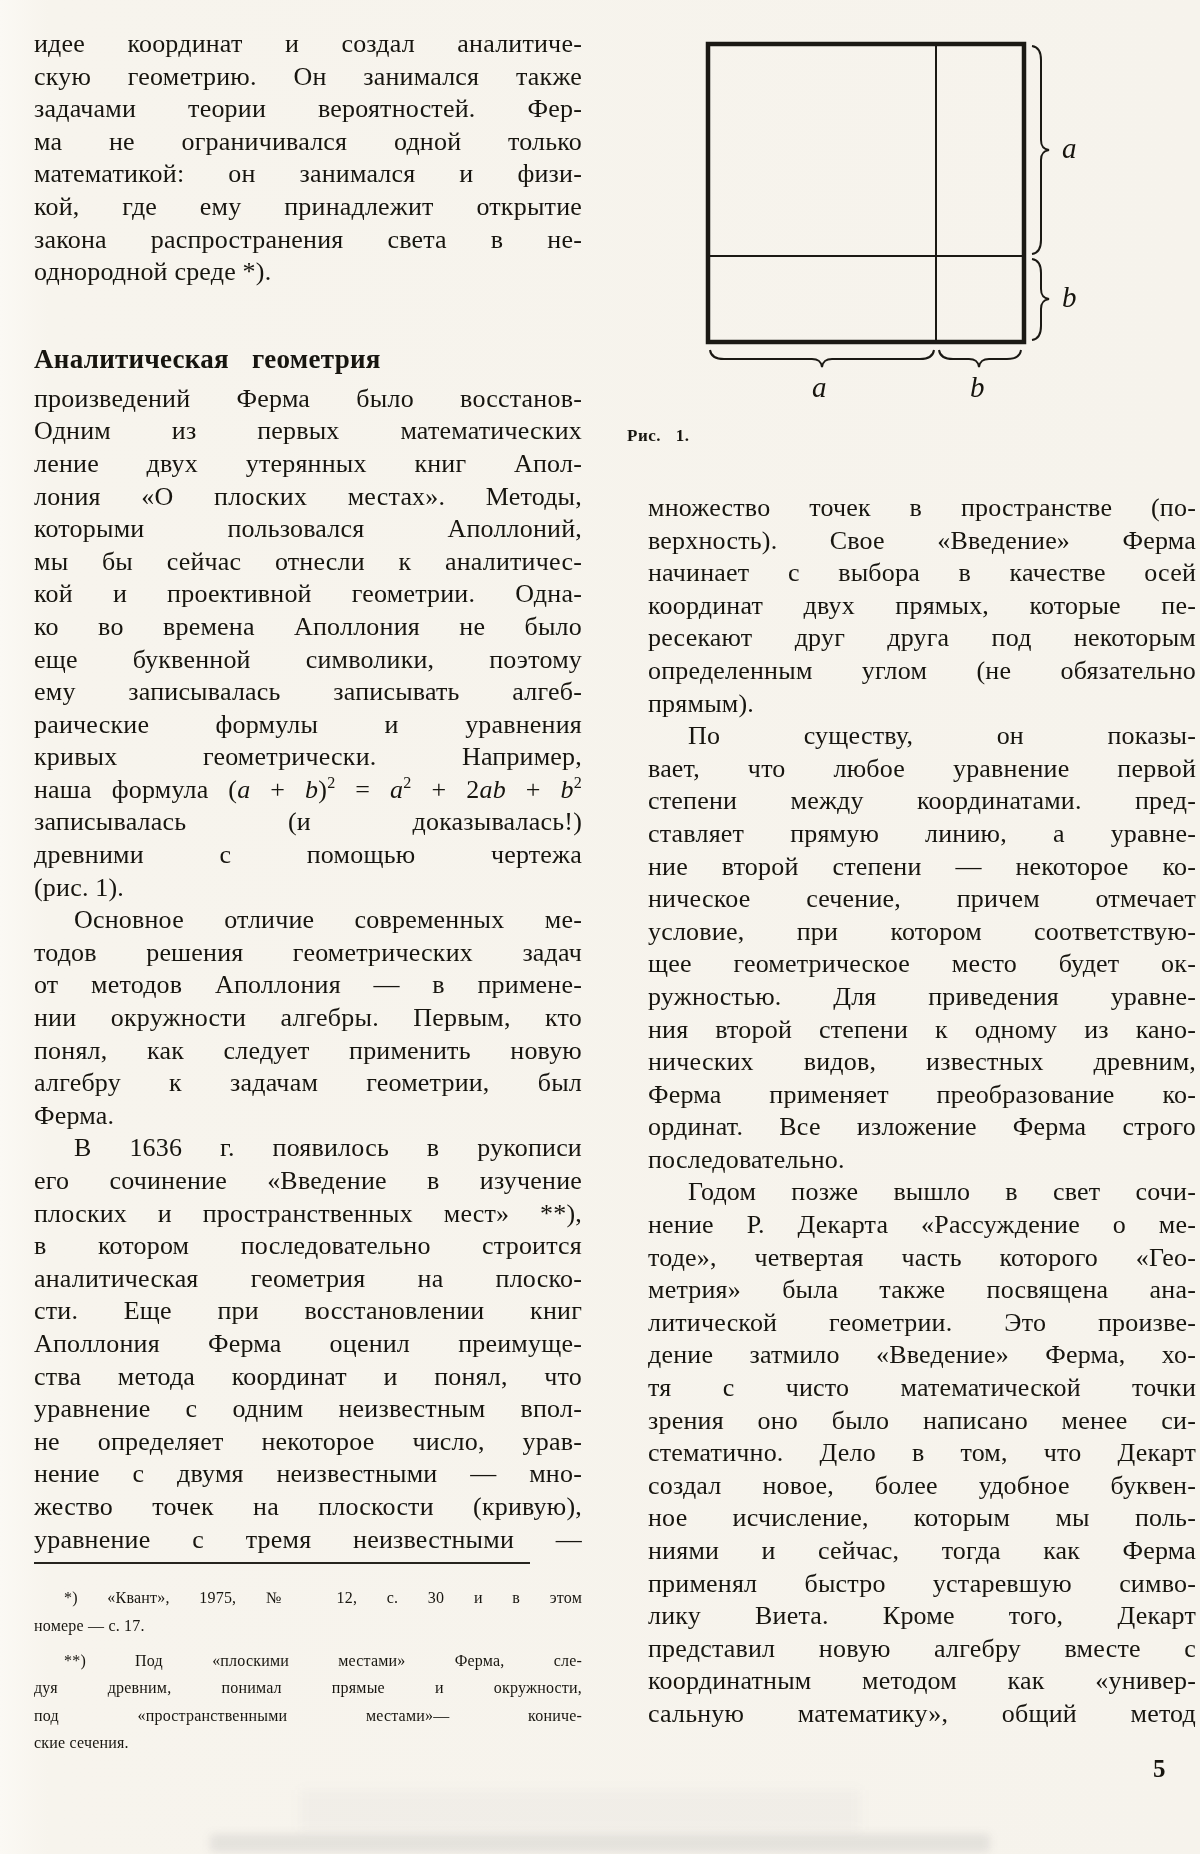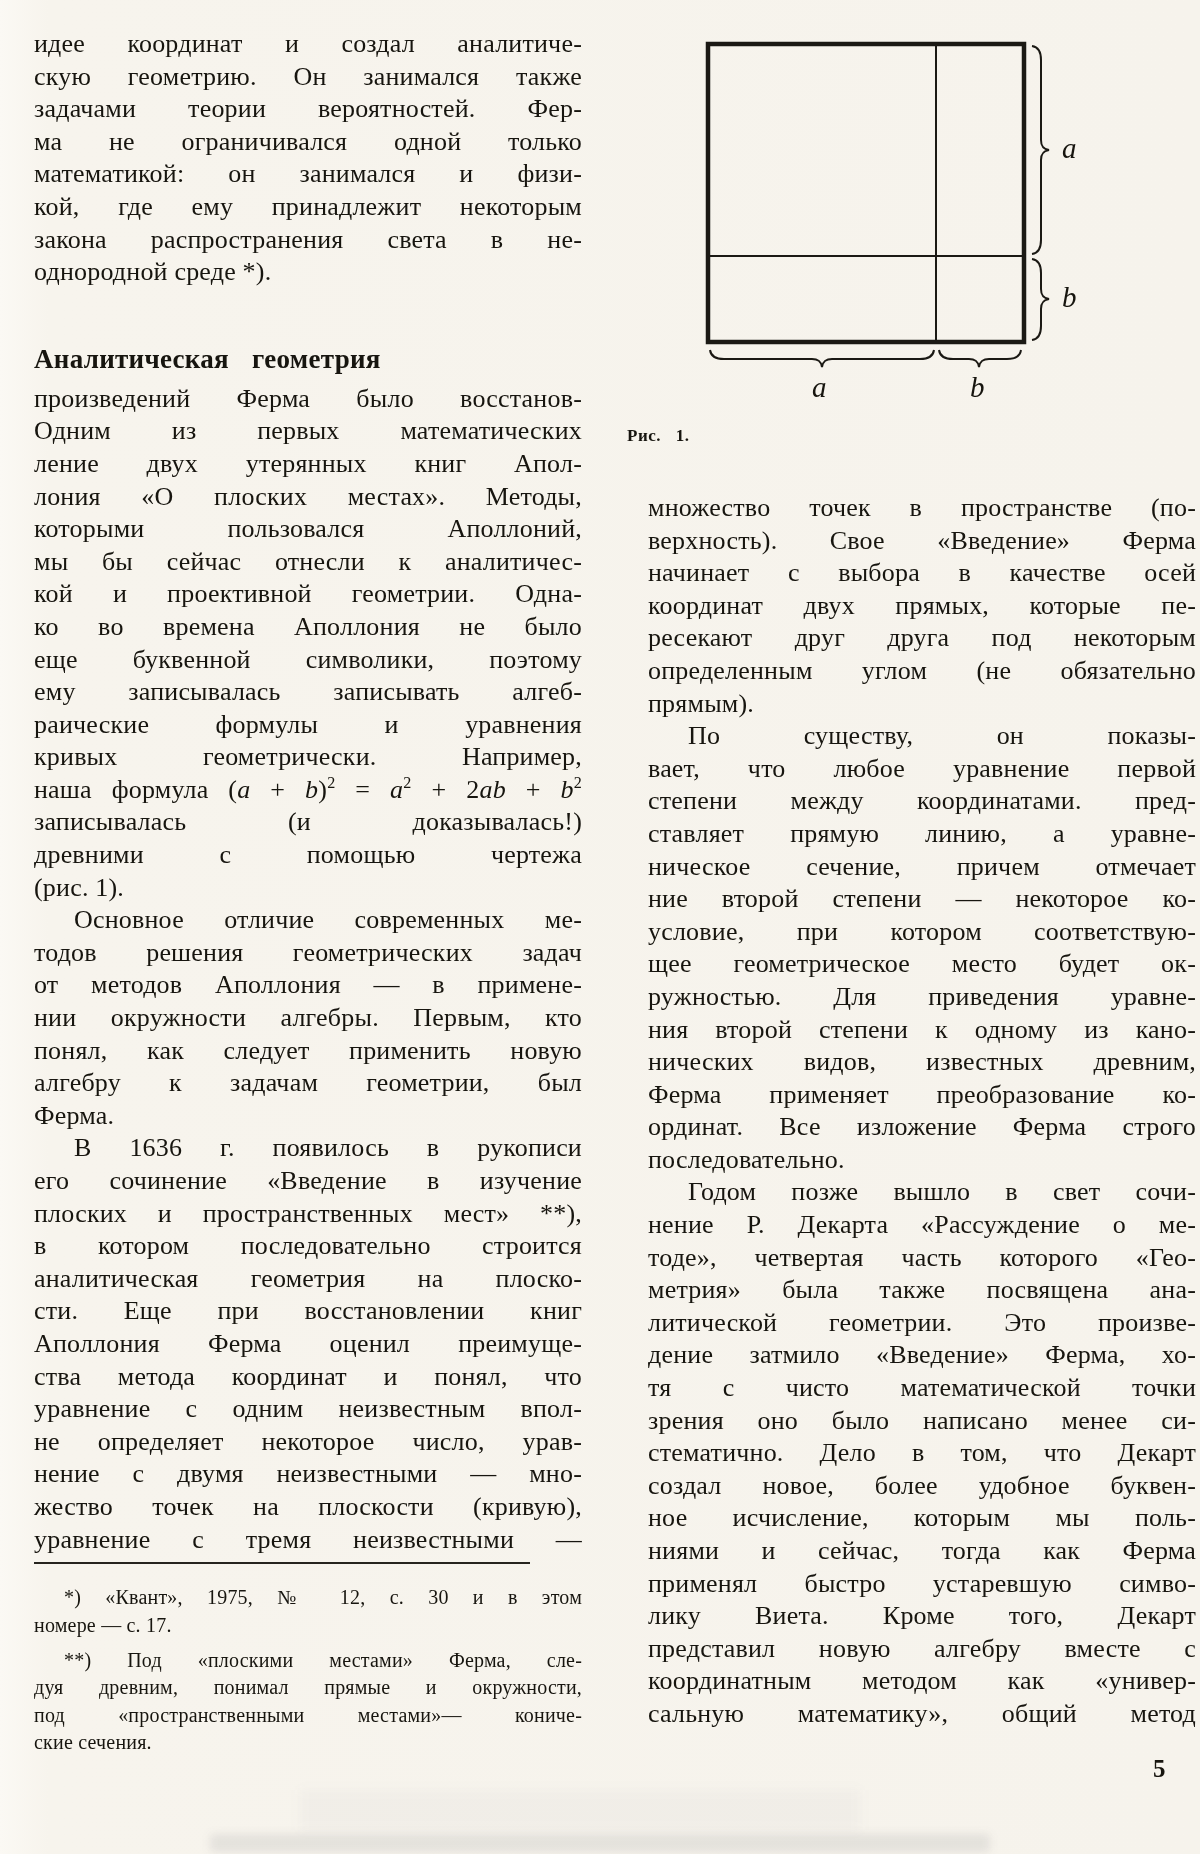--- a/index.html
+++ b/index.html
@@ -23,21 +23,21 @@
   .endline{text-align-last:left;}
   .para.indent .line:first-child{text-indent:40px;}
   .heading{
     font-size:27px;font-weight:bold;line-height:36px;margin-top:52px;margin-bottom:6px;
     word-spacing:16px;letter-spacing:0.3px;
   }
   sup{font-size:0.62em;line-height:0;}
   i{font-style:italic;}
   .fnrule{margin-top:6px;width:496px;height:2px;background:#26241e;}
   .footnotes{margin-top:20px;}
-  .footnotes .line{font-size:20px;height:27.4px;line-height:27.4px;}
+  .footnotes .line{font-size:16px;height:27.4px;line-height:27.4px;}
   .footnotes .para.indent .line:first-child{text-indent:30px;}
   .footnotes .para + .para{margin-top:8px;}
   .fig-label{
     position:absolute;font-style:italic;font-size:29px;line-height:30px;
     font-family:"Liberation Serif","DejaVu Serif",serif;color:#17150f;
   }
   .fig-caption{
     position:absolute;left:627px;top:426px;font-size:17px;font-weight:bold;
     word-spacing:10px;letter-spacing:0.5px;
   }
@@ -84,21 +84,21 @@
   <div class="fig-caption">Рис. 1.</div>
 
   <div class="col col-left">
     <div>
         <div class="para">
           <div class="line">идее координат и создал аналитиче-</div>
           <div class="line">скую геометрию. Он занимался также</div>
           <div class="line">задачами теории вероятностей. Фер-</div>
           <div class="line">ма не ограничивался одной только</div>
           <div class="line">математикой: он занимался и физи-</div>
-          <div class="line">кой, где ему принадлежит некоторым</div>
+          <div class="line">кой, где ему принадлежит открытие</div>
           <div class="line">закона распространения света в не-</div>
           <div class="line endline">однородной среде *).</div>
         </div>
       </div>
     <div class="heading">Аналитическая геометрия</div>
     <div>
         <div class="para">
           <div class="line">произведений Ферма было восстанов-</div>
           <div class="line">Одним из первых математических</div>
           <div class="line">ление двух утерянных книг Апол-</div>
@@ -164,22 +164,22 @@
         <div class="line">координат двух прямых, которые пе-</div>
         <div class="line">ресекают друг друга под некоторым</div>
         <div class="line">определенным углом (не обязательно</div>
         <div class="line endline">прямым).</div>
       </div>
       <div class="para indent">
         <div class="line">По существу, он показы-</div>
         <div class="line">вает, что любое уравнение первой</div>
         <div class="line">степени между координатами. пред-</div>
         <div class="line">ставляет прямую линию, а уравне-</div>
+        <div class="line">ние второй степени — некоторое ко-</div>
         <div class="line">ническое сечение, причем отмечает</div>
-        <div class="line">ние второй степени — некоторое ко-</div>
         <div class="line">условие, при котором соответствую-</div>
         <div class="line">щее геометрическое место будет ок-</div>
         <div class="line">ружностью. Для приведения уравне-</div>
         <div class="line">ния второй степени к одному из кано-</div>
         <div class="line">нических видов, известных древним,</div>
         <div class="line">Ферма применяет преобразование ко-</div>
         <div class="line">ординат. Все изложение Ферма строго</div>
         <div class="line endline">последовательно.</div>
       </div>
       <div class="para indent">

